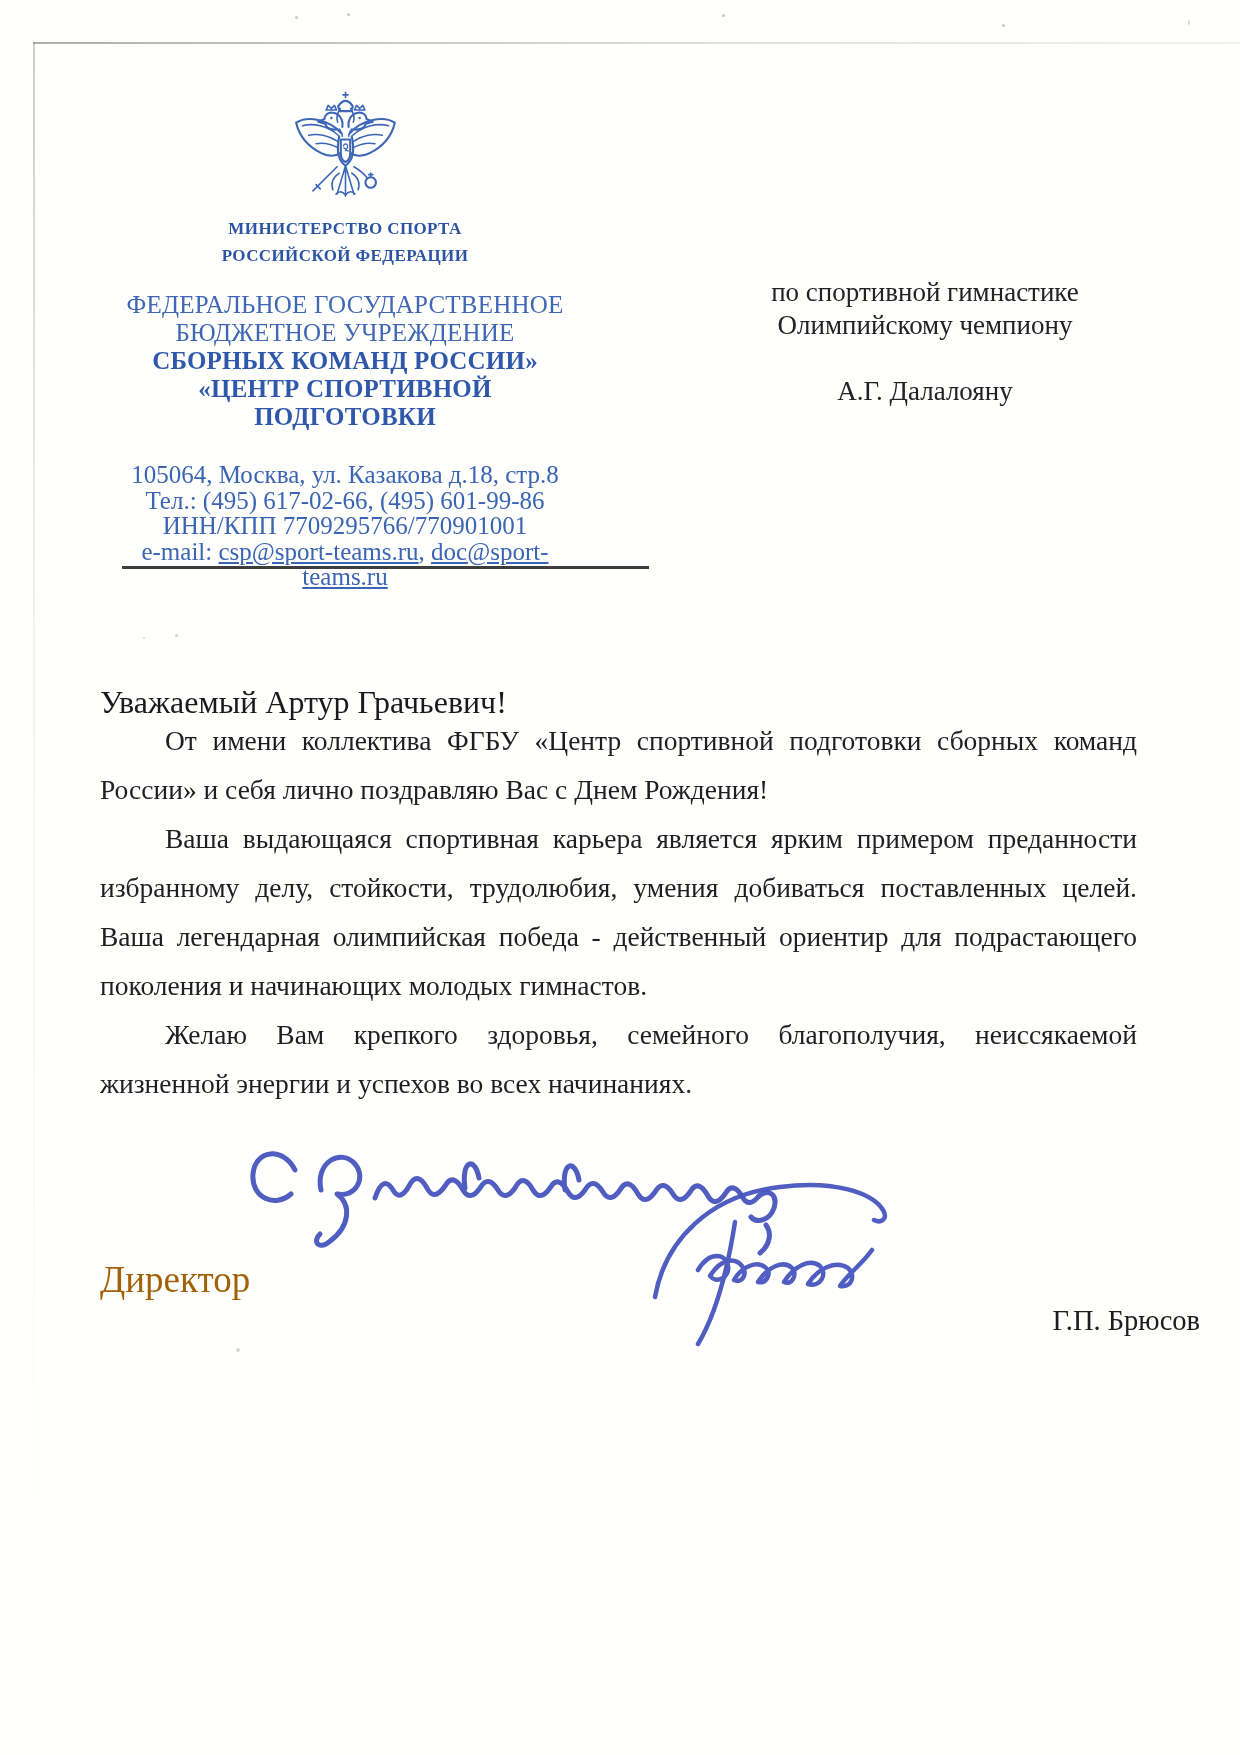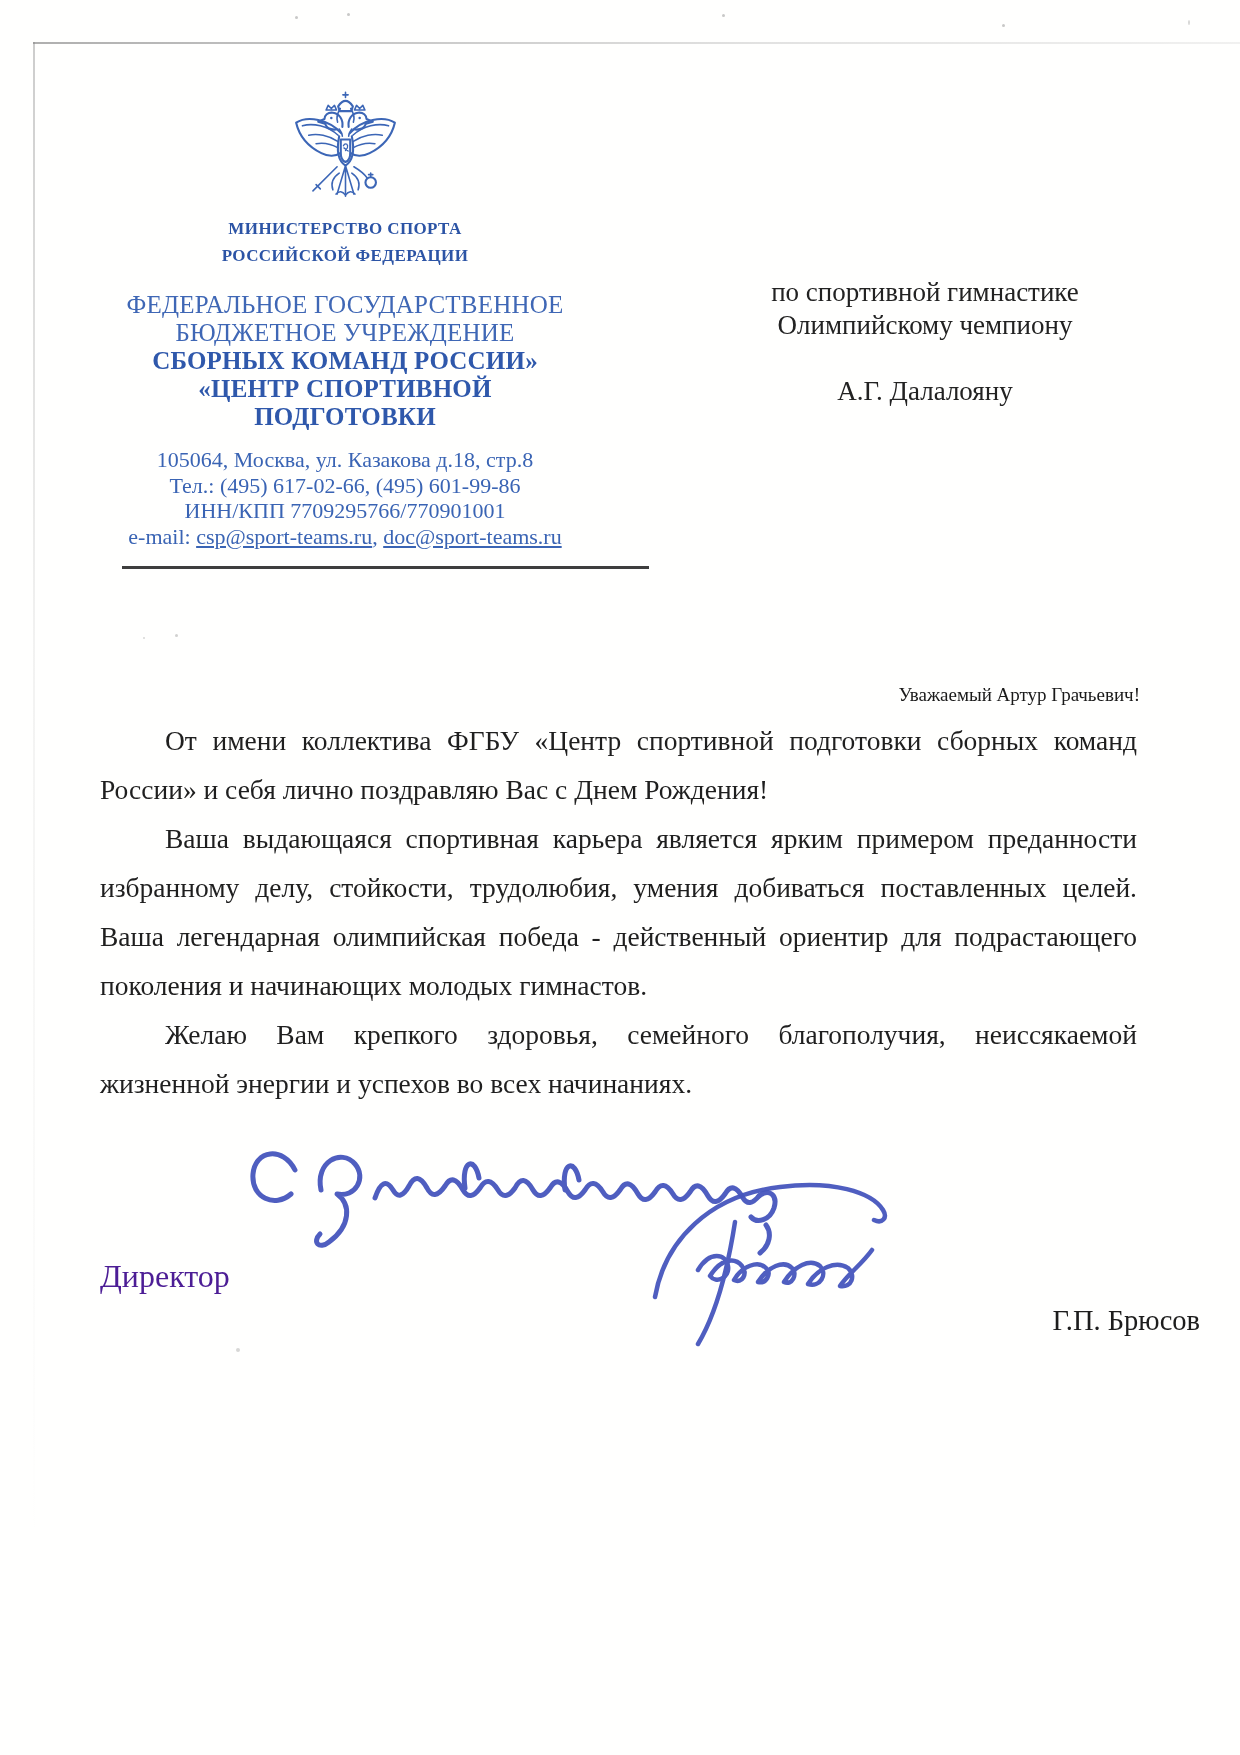--- a/index.html
+++ b/index.html
@@ -18,43 +18,43 @@
   .scan-edge-left{position:absolute;left:33px;top:42px;width:2px;height:1500px;
     background:linear-gradient(to bottom,rgba(130,130,130,.4),rgba(150,150,150,.12) 40%,rgba(150,150,150,0));}
   .speck{position:absolute;border-radius:50%;background:#9a9a9a;opacity:.55;}
 
   
   .letterhead{position:absolute;left:110px;top:90px;width:470px;text-align:center;}
   .emblem{display:block;margin:0 auto 4px auto;}
   .ministry{font-weight:700;color:#2c54a5;font-size:17px;line-height:27px;letter-spacing:.4px;}
   .org{margin-top:22px;color:#3f67b5;font-size:25px;line-height:28px;letter-spacing:.2px;}
   .org .bold{font-weight:700;color:#2f58ab;}
-  .addr{margin-top:16px;color:#3a64b4;font-size:22px;line-height:25.5px;}
+  .addr{margin-top:31px;color:#3a64b4;font-size:25px;line-height:25.5px;}
   .addr a{color:#3a64b4;text-decoration:underline;}
   .rule{position:absolute;left:122px;top:566px;width:527px;height:2.5px;background:#3e3e3e;}
   .dateline{position:absolute;left:122px;top:586px;width:527px;text-align:center;
     font-size:28px;color:#161616;}
 
   
   .recipient{position:absolute;left:735px;top:276px;width:380px;text-align:center;
     font-size:27px;line-height:33px;color:#222;}
   .recipient-name{position:absolute;left:735px;top:376px;width:380px;text-align:center;
     font-size:27px;color:#222;}
 
-  .salutation{position:absolute;left:100px;top:684px;width:1040px;text-align:right;
-    font-size:19px;color:#1a1a1a;}
+  .salutation{position:absolute;left:100px;top:684px;width:1040px;text-align:left;
+    font-size:32px;color:#1a1a1a;}
 
   .body-text{position:absolute;left:100px;top:716px;width:1037px;
     font-size:27.5px;line-height:49px;color:#1f1f1f;text-align:justify;}
   .body-text p{margin:0;text-indent:65px;}
 
   .script-closing{position:absolute;left:225px;top:1132px;width:590px;height:135px;}
   .script-signature{position:absolute;left:640px;top:1162px;width:255px;height:190px;}
 
-  .sign-title{position:absolute;left:100px;top:1258px;font-size:32px;color:#4c1d95;}
+  .sign-title{position:absolute;left:100px;top:1258px;font-size:37px;color:#a16207;}
   .sign-name{position:absolute;left:930px;top:1258px;width:270px;text-align:right;
     font-size:28.5px;color:#1d1d1d;margin-top:47px;}
 </style>
 </head>
 <body>
 
 <div class="page">
 
   <div class="scan-edge-top"></div>
   <div class="scan-edge-left"></div>

